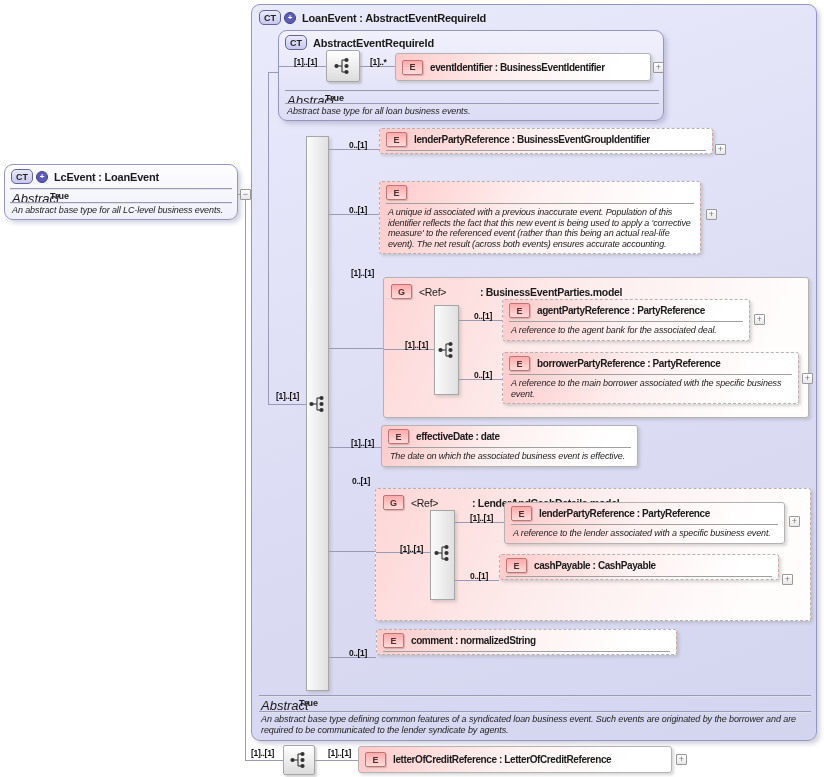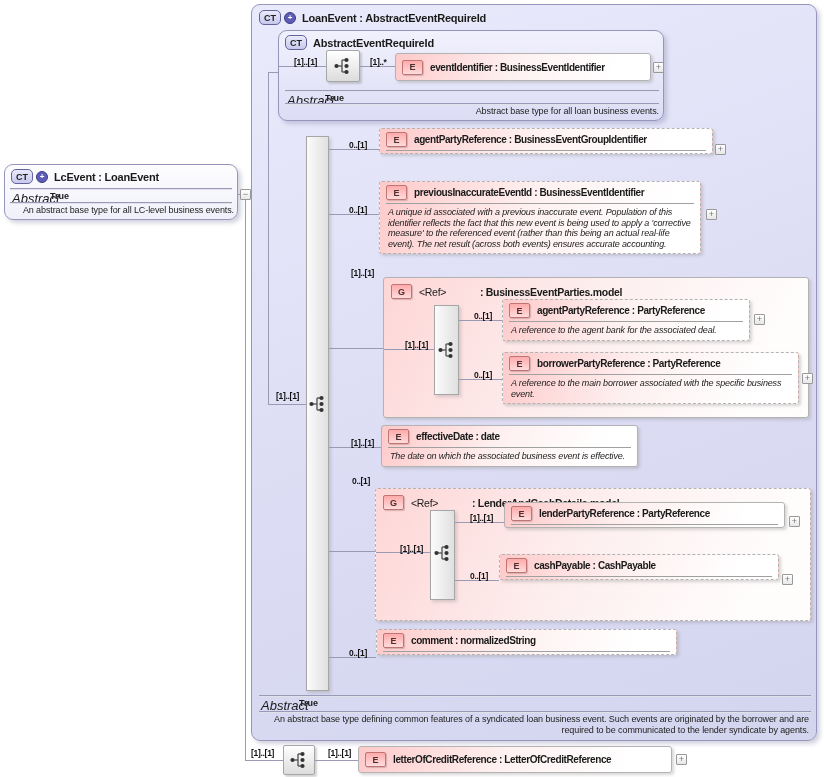--- a/index.html
+++ b/index.html
@@ -20,22 +20,22 @@
             padding:0 4px;border:1px solid #63639a;border-radius:5px;
             background:linear-gradient(#eaeafc,#c7c8ec);
             font-size:9px;font-weight:bold;color:#222;}
   .ct-plus{display:inline-flex;align-items:center;justify-content:center;width:10px;height:10px;
            margin-left:-3px;border-radius:50%;background:#5d5db8;border:1px solid #3d3d85;
            color:#fff;font-size:8px;font-weight:bold;line-height:10px;}
   .ct-title{font-size:11px;font-weight:bold;letter-spacing:-0.2px;color:#1a1a1a;}
   .ctsep{position:absolute;height:1px;background:#9a9ab8;border-bottom:1px solid rgba(255,255,255,.7);}
   .attr-label{position:absolute;font-size:13px;font-style:italic;color:#1a1a1a;white-space:nowrap;text-align:center;}
   .attr-value{position:absolute;font-size:9px;font-weight:bold;color:#1a1a1a;white-space:nowrap;}
-  .ct-desc{position:absolute;font-size:9px;line-height:10.5px;
-           letter-spacing:-0.1px;color:#222;text-align:right;}
+  .ct-desc{position:absolute;font-size:9px;line-height:10.5px;font-style:italic;
+           letter-spacing:-0.1px;color:#222;}
   
   .ebox{position:absolute;border:1px solid #b3b3b3;border-radius:3px;box-sizing:border-box;
         background:linear-gradient(115deg,#fec9c9 0%,#fef0f0 45%,#ffffff 85%);
         box-shadow:2px 2px 3px rgba(140,140,140,.35);}
   .ebox.dashed{border-style:dashed;}
   .gbox{position:absolute;border:1px solid #b3b3b3;border-radius:3px;box-sizing:border-box;
         background:linear-gradient(115deg,#fed6d6 0%,#fdeeee 45%,#fffcfc 85%);
         box-shadow:2px 2px 3px rgba(140,140,140,.35);}
   .gbox.dashed{border-style:dashed;}
   .ebox-head{display:flex;align-items:center;gap:7px;padding:3px 6px 2px;white-space:nowrap;}
@@ -152,31 +152,30 @@
     <div class="hline" style="left:77px;top:209px;width:50px;"></div>
     <div class="hline" style="left:77px;top:343px;width:104px;"></div>
     <div class="hline" style="left:77px;top:442px;width:52px;"></div>
     <div class="hline" style="left:77px;top:546px;width:100px;"></div>
     <div class="hline" style="left:77px;top:652px;width:47px;"></div>
 
     <span class="card" style="left:97px;top:135px;">0..[1]</span>
     <div class="ebox dashed" style="left:127px;top:123px;width:334px;">
       <div class="ebox-head">
         <span class="e-icon">E</span>
-        <span class="ename">agentPartyReference : BusinessEventGroupIdentifier</span>
+        <span class="ename">lenderPartyReference : BusinessEventGroupIdentifier</span>
       </div>
       <div class="esep"></div>
     </div>
     <div class="plusbox" style="left:463px;top:139px;">+</div>
 
     <span class="card" style="left:97px;top:200px;">0..[1]</span>
     <div class="ebox dashed" style="left:127px;top:176px;width:322px;">
       <div class="ebox-head">
         <span class="e-icon">E</span>
-        <span class="ename">previousInaccurateEventId : BusinessEventIdentifier</span>
       </div>
       <div class="esep"></div>
       <div class="edesc">A unique id associated with a previous inaccurate event. Population of this identifier reflects the fact that this new event is being used to apply a 'corrective measure' to the referenced event (rather than this being an actual real-life event). The net result (across both events) ensures accurate accounting.</div>
     </div>
     <div class="plusbox" style="left:454px;top:204px;">+</div>
 
     <span class="card" style="left:99px;top:263px;">[1]..[1]</span>
     <div class="gbox" style="left:131px;top:272px;width:426px;height:141px;">
       <div class="g-head" style="left:7px;top:6px;">
         <span class="g-icon">G</span>
@@ -251,20 +250,21 @@
         <circle cx="14.5" cy="17" r="2.1" fill="#333"></circle>
       </svg>
       <div class="hline" style="left:79px;top:33px;width:49px;"></div>
       <span class="card" style="left:94px;top:24px;">[1]..[1]</span>
       <div class="ebox" style="left:128px;top:13px;width:281px;">
         <div class="ebox-head">
           <span class="e-icon">E</span>
           <span class="ename">lenderPartyReference : PartyReference</span>
         </div>
         <div class="esep"></div>
+        <div class="edesc">A reference to the lender associated with a specific business event.</div>
       </div>
       <div class="plusbox" style="left:413px;top:27px;">+</div>
       <div class="hline" style="left:79px;top:91px;width:44px;"></div>
       <span class="card" style="left:94px;top:82px;">0..[1]</span>
       <div class="ebox dashed" style="left:123px;top:65px;width:280px;">
         <div class="ebox-head">
           <span class="e-icon">E</span>
           <span class="ename">cashPayable : CashPayable</span>
         </div>
         <div class="esep"></div>

